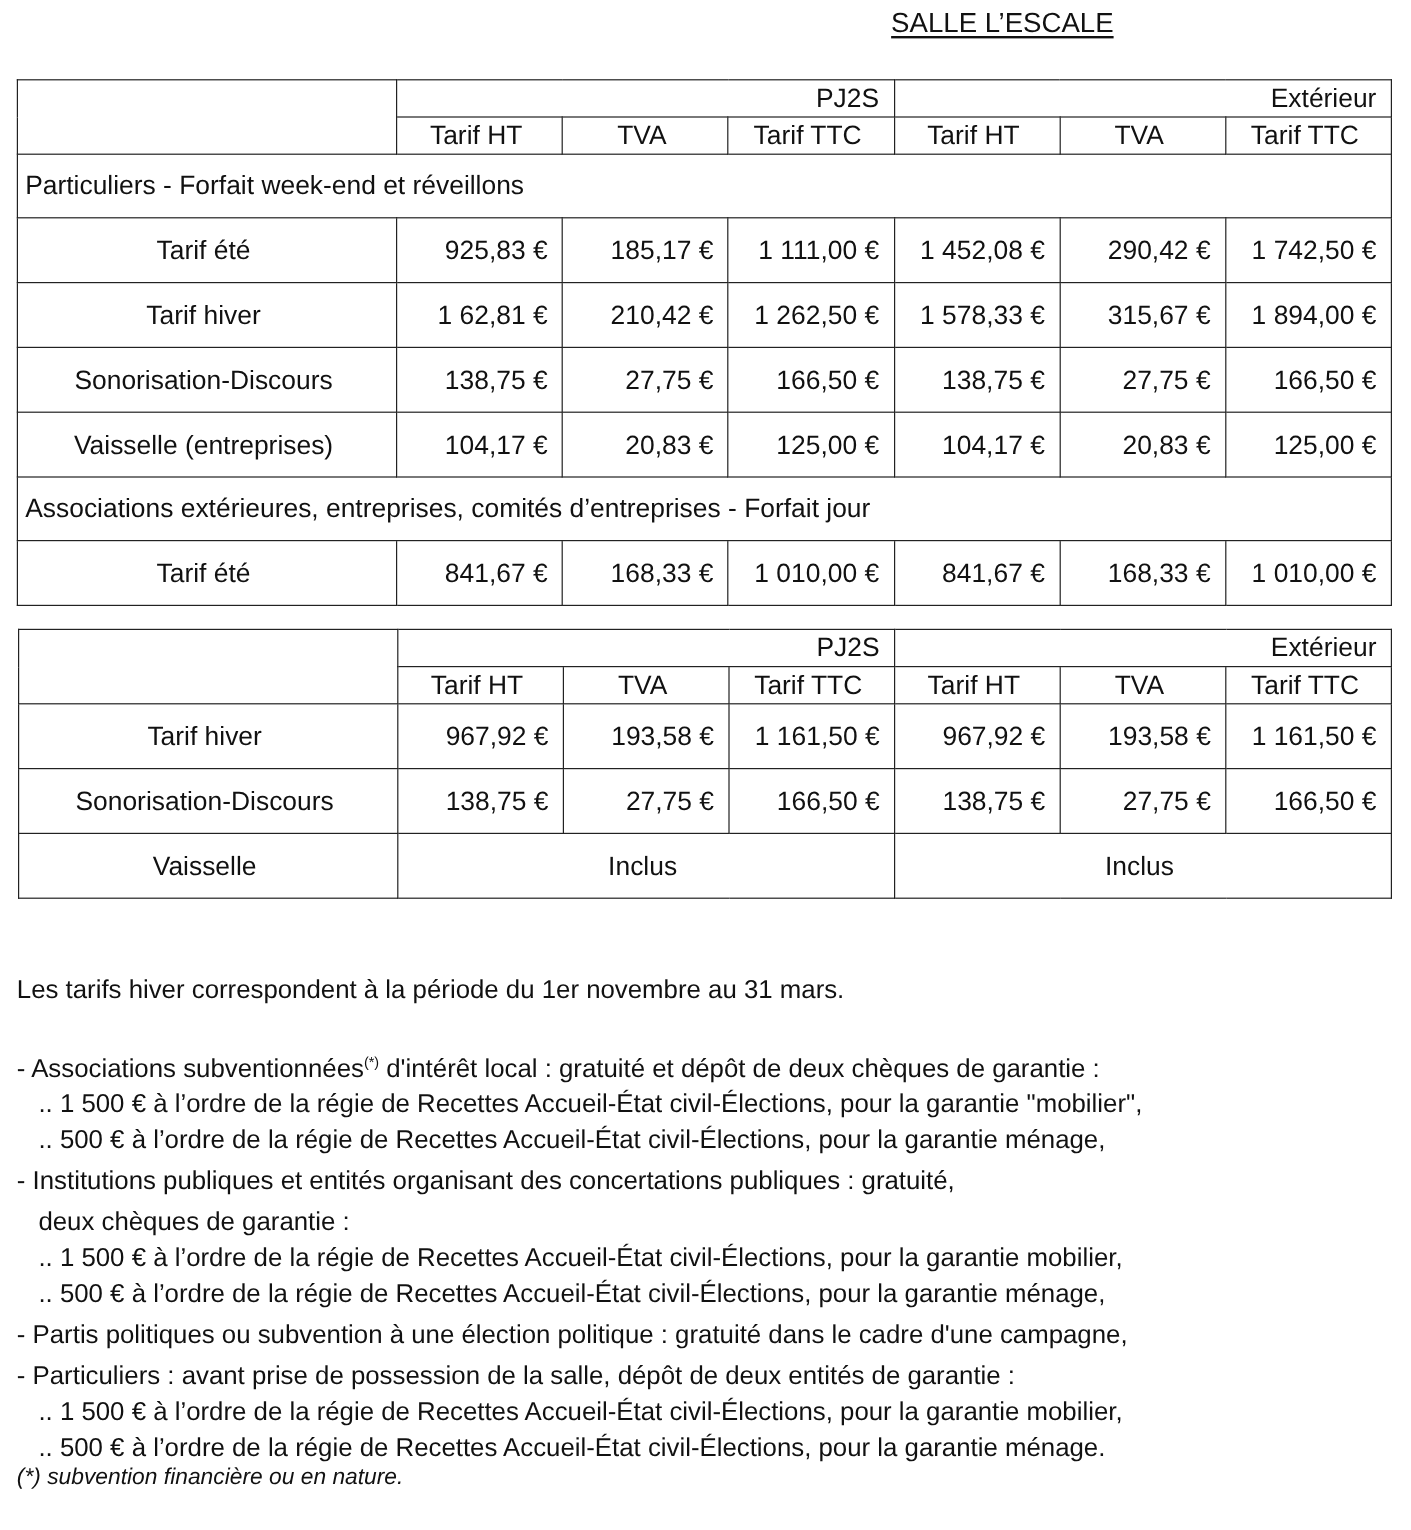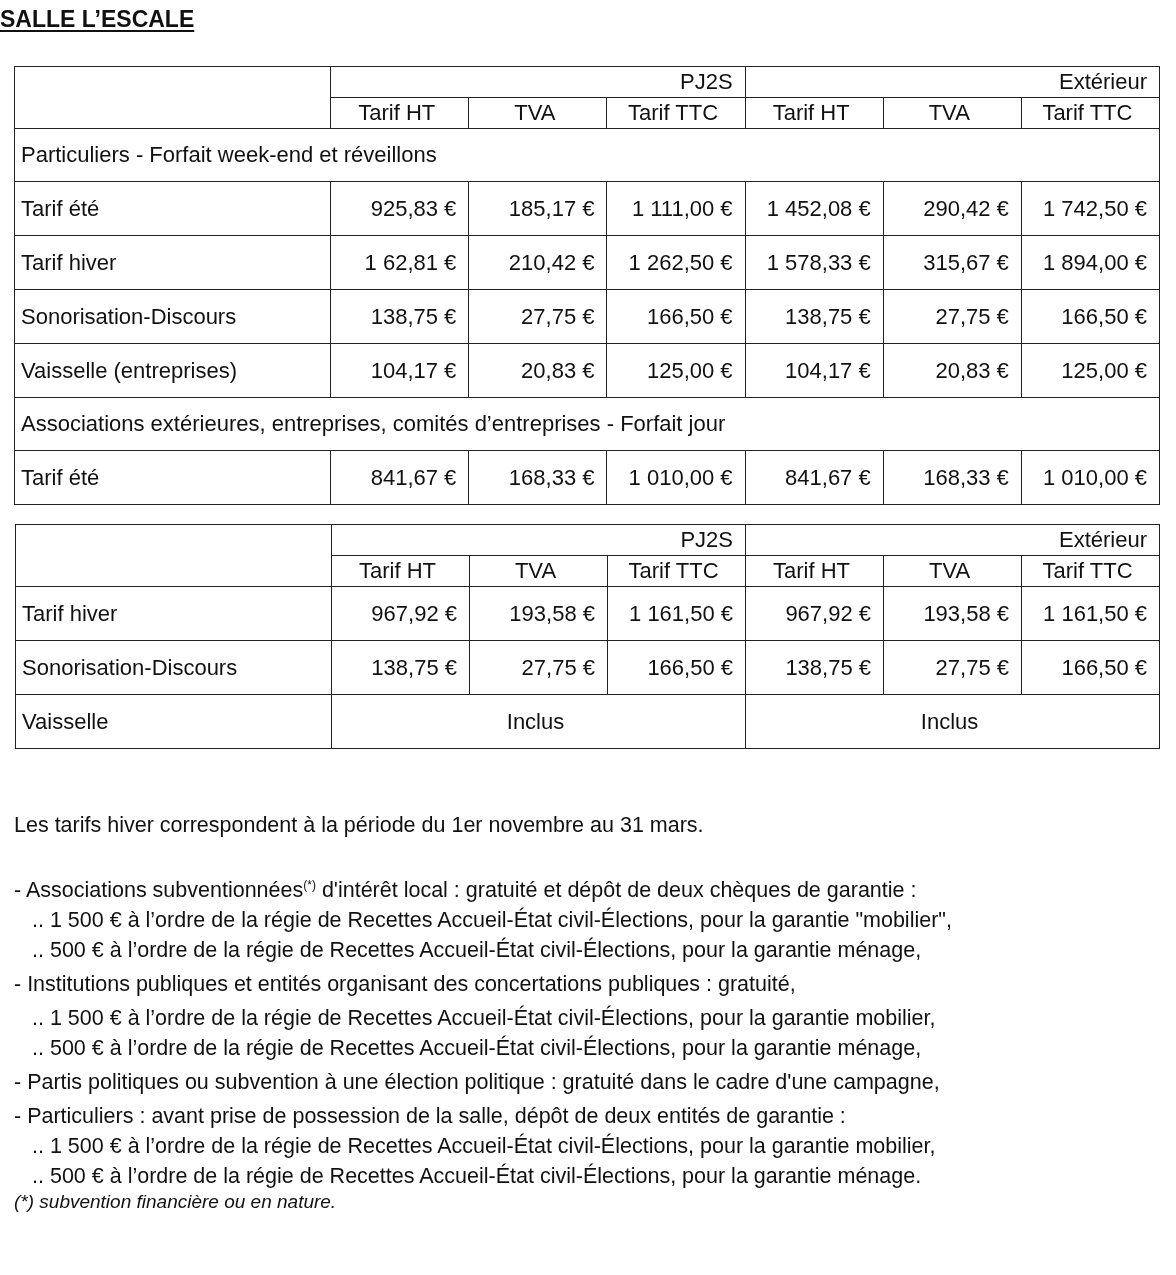--- a/index.html
+++ b/index.html
@@ -2,40 +2,40 @@
 <html><head>
 <meta charset="utf-8">
 <style>
   html, body { margin: 0; padding: 0; background: #ffffff; }
   body {
     width: 1176px; height: 1275px; position: relative; overflow: hidden;
     font-family: "Liberation Sans", sans-serif; color: #111111;
   }
   .title {
     position: absolute; left: 0; width: 928px; top: 6px;
-    text-align: left; font-weight: bold; font-size: 23px;
+    text-align: right; font-weight: normal; font-size: 23px;
     text-decoration: underline; text-underline-offset: 3px;
   }
   table.tarifs {
     position: absolute; border-collapse: collapse; table-layout: fixed;
     font-size: 22px;
   }
   table.tarifs td {
     border: 1.5px solid #222; padding: 0 12px 0 6px; white-space: nowrap;
     overflow: hidden;
   }
   #t1 { left: 14px; top: 66px; width: 1146px; }
   #t2 { left: 15px; top: 524px; width: 1145px; }
   col.c-label { width: 316px; }
   col.c-val { width: 138px; }
   td.grp { text-align: right; height: 30px; border-bottom: 1.5px solid #222; }
   td.sub { text-align: center; height: 30px; padding: 0 4px; }
   td.hdr-blank { border-bottom: 1.5px solid #222; }
   td.section { text-align: left; padding-left: 12px; height: 52px; }
-  td.rowlabel { text-align: left; height: 52px; padding-right: 10px; }
+  td.rowlabel { text-align: center; height: 52px; padding-right: 10px; }
   td.num { text-align: right; padding-right: 12px; }
   td.incl { text-align: center; }
   #t1 tr.data td { height: 53px; }
   #t2 tr.data td { height: 53px; }
   .notes {
     position: absolute; left: 14px; top: 810px; width: 1160px;
     font-size: 21.5px; line-height: 30px;
   }
   .notes p { margin: 0; }
   .notes .period { margin-bottom: 30px; }
@@ -185,20 +185,21 @@
     <p><span>- Associations subventionnées</span><sup>(*)</sup><span> d'intérêt local : gratuité et dépôt de deux chèques de garantie :</span></p>
     <p class="sub">..  1 500 € à l’ordre de la régie de Recettes Accueil-État civil-Élections, pour la garantie "mobilier",</p>
     <p class="sub">..  500 € à l’ordre de la régie de Recettes Accueil-État civil-Élections, pour la garantie ménage,</p>
   </div>
 
   <div class="item">
     <p>- Institutions publiques et entités organisant des concertations publiques : gratuité,</p>
   </div>
 
   <div class="item">
+    <p class="cont">deux chèques de garantie :</p>
     <p class="sub">..  1 500 € à l’ordre de la régie de Recettes Accueil-État civil-Élections, pour la garantie mobilier,</p>
     <p class="sub">..  500 € à l’ordre de la régie de Recettes Accueil-État civil-Élections, pour la garantie ménage,</p>
   </div>
 
   <div class="item">
     <p>- Partis politiques ou subvention à une élection politique : gratuité dans le cadre d'une campagne,</p>
   </div>
 
   <div class="item">
     <p>- Particuliers : avant prise de possession de la salle, dépôt de deux entités de garantie :</p>

